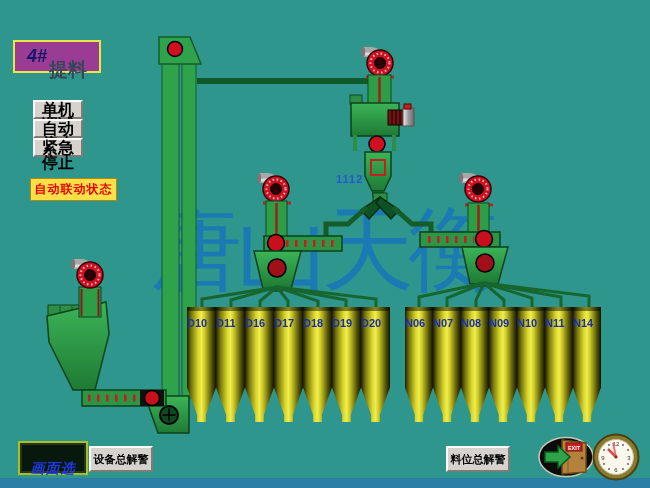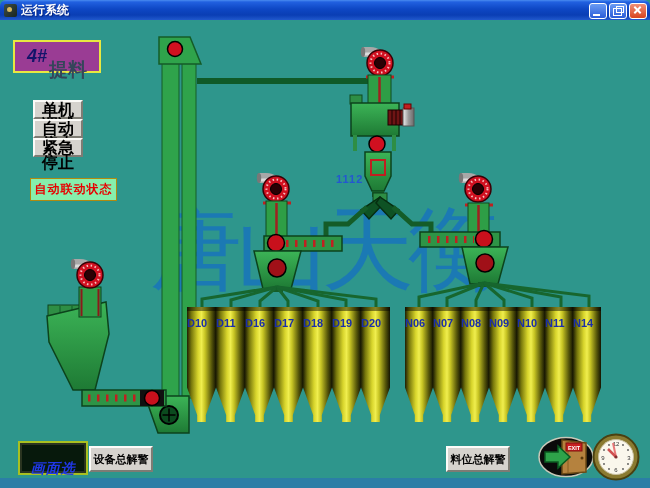--- a/index.html
+++ b/index.html
@@ -36,58 +36,41 @@
   
   .station-tag{position:absolute;left:13px;top:40px;width:84px;height:29px;background:#9A3C94;
     border:2px solid #E8E840;display:flex;align-items:center;justify-content:center;gap:2px;}
   .station-tag .pfx{font-size:18px;font-weight:bold;font-style:italic;color:#14146A;}
   .station-tag .sfx{font-size:19px;font-weight:bold;color:#35455A;margin-top:27px;}
   .btn3d{position:absolute;width:50px;height:19px;background:#D6D3CE;
     border-top:2px solid #FCFBF8;border-left:2px solid #FCFBF8;
     border-right:2px solid #7E7C74;border-bottom:2px solid #7E7C74;
     font-size:16px;font-weight:bold;color:#000;text-align:center;line-height:15px;
     box-sizing:border-box;cursor:pointer;font-family:"Liberation Sans",sans-serif;padding:0;}
-  .status-banner{position:absolute;left:30px;top:178px;width:85px;height:21px;background:#86efac;
+  .status-banner{position:absolute;left:30px;top:178px;width:85px;height:21px;background:#fde047;
     border:1px solid #B08A10;color:#E80000;font-size:12px;font-weight:bold;
     text-align:center;line-height:21px;letter-spacing:1px;}
   .valve-tag{position:absolute;left:336px;top:173px;font-size:11px;font-weight:bold;color:#2457D0;letter-spacing:1px;}
   .screen-select{position:absolute;left:18px;top:441px;width:70px;height:34px;background:#07190C;
     border:2px solid #A8C020;box-shadow:inset 0 0 0 2px #2A3420;
     color:#2038E8;font-size:14px;font-weight:bold;font-style:italic;letter-spacing:1px;
     text-align:center;line-height:30px;cursor:pointer;box-sizing:border-box;padding:10px;}
   .gray-btn{height:26px;line-height:22px;font-size:11px;}
   .silo{position:absolute;top:307px;width:29px;height:115px;
     background:linear-gradient(90deg,#1E1E04 0%,#77770C 15%,#D8D52C 38%,#F0EE4E 50%,#C8C524 62%,#55550A 85%,#141402 100%);
     clip-path:polygon(0% 0%,100% 0%,100% 70%,65% 94%,65% 100%,35% 100%,35% 94%,0% 70%);}
   .silo::before{content:"";position:absolute;left:0;top:0;width:100%;height:4px;background:rgba(0,0,0,0.45);}
   .silo-label{position:absolute;top:10px;left:0;width:100%;text-align:left;
     font-size:11px;font-weight:bold;color:#1B2FA8;}
 </style>
 </head>
 <body>
 
 <div class="stage">
 
-  <div class="titlebar">
-    <div class="app-icon"></div>
-    <span class="win-title">运行系统</span>
-    <div class="win-btns">
-      <div class="win-btn">
-          <div class="glyph-min"></div>
-        </div>
-      <div class="win-btn">
-          <div class="glyph-rest2"></div>
-          <div class="glyph-rest1"></div>
-        </div>
-      <div class="win-btn close">
-          <div class="glyph-x1"></div>
-          <div class="glyph-x2"></div>
-        </div>
-    </div>
-  </div>
 
 
   <div class="canvas"></div>
   <div class="bottomstrip"></div>
 
   <div class="watermark">唐山天衡</div>
 
   <svg class="svglayer" width="650" height="488" viewBox="0 0 650 488" xmlns="http://www.w3.org/2000/svg">
     <defs>
       <linearGradient id="gGreen" x1="0" y1="0" x2="0" y2="1">

